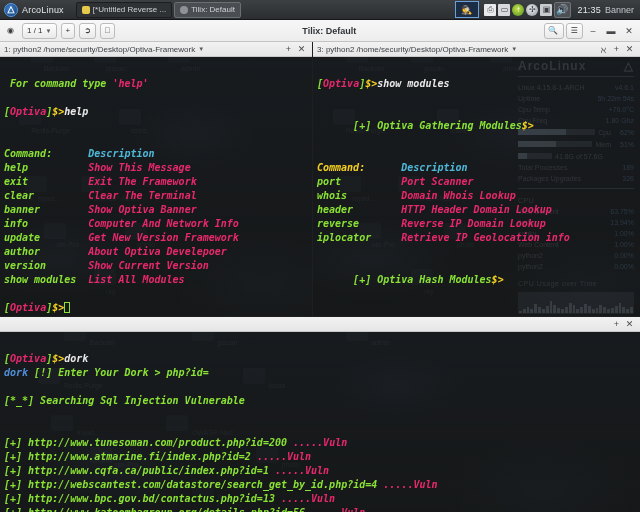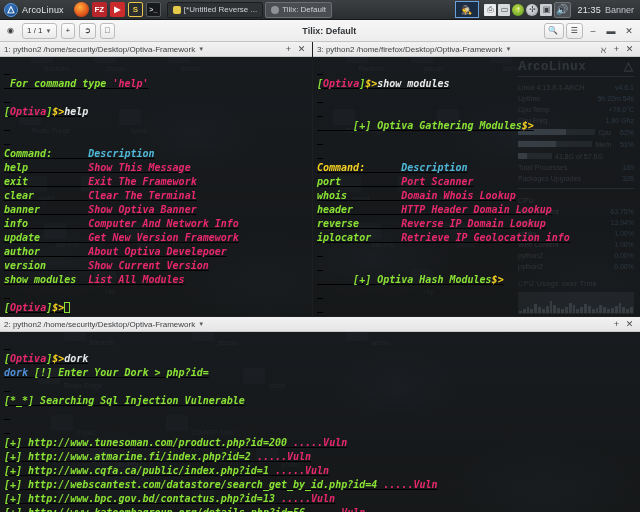--- a/index.html
+++ b/index.html
@@ -138,21 +138,21 @@
   }
   .wall-ico {
     position:absolute; color:rgba(150,165,185,.17);
     font-size:7px; font-style:normal; font-weight:normal;
     font-family:"Liberation Sans", sans-serif; white-space:nowrap;
   }
   .wall-tile {
     position:absolute; background:rgba(120,140,165,.07);
     border-radius:2px;
   }
-  .term-lines { position:relative; z-index:2; white-space:pre;text-decoration:underline; }
+  .term-lines { position:relative; z-index:2; white-space:pre; }
 
   
   .c-green  { color:#8ae234; }
   .c-pink   { color:#e8286c; }
   .c-yellow { color:#f5d020; }
   .c-cyan   { color:#4fb8d8; }
   .c-white  { color:#e8e8e8; }
   .c-blue   { color:#4f8fd8; }
   .cursor { display:inline-block; width:6px; height:11px; vertical-align:-2px;
             border:1px solid #8ae234; background:transparent; }
@@ -189,27 +189,20 @@
 </style>
 </head>
 <body>
 
 <div id="top-panel">
   <div class="panel-menu">
     <span class="arco-logo">△</span>
     <span class="panel-menu-label">ArcoLinux</span>
   </div>
 
-  <div class="launchers">
-    <span class="launcher l-firefox"></span>
-    <span class="launcher l-fz">FZ</span>
-    <span class="launcher l-vid">▶</span>
-    <span class="launcher l-s">S</span>
-    <span class="launcher l-term">&gt;_</span>
-  </div>
 
   <div class="tasks">
     <div class="task">
       <span class="task-ico ti-doc"></span>
       <span class="task-label">[*Untitled Reverse ...</span>
     </div>
     <div class="task active">
       <span class="task-ico ti-tilix"></span>
       <span class="task-label">Tilix: Default</span>
     </div>
@@ -288,21 +281,21 @@
           <div class="wall-tile" style="left: 30%; top: 82%; width: 22px; height: 16px;"></div>
           <div class="wall-ico" style="left: 34%; top: 88%;">rky</div>
         </div>
       <div class="term-lines"><div>&nbsp;</div><div><span class="c-green"> For command type </span><span class="c-pink">'help'</span></div><div>&nbsp;</div><div><span class="c-green">[</span><span class="c-pink">Optiva</span><span class="c-green">]</span><span class="c-yellow">$&gt;</span><span class="c-white">help</span></div><div>&nbsp;</div><div>&nbsp;</div><div><span class="c-green">Command:</span><span class="c-white">      </span><span class="c-cyan">Description</span></div><div><span class="c-green">help</span><span class="c-white">          </span><span class="c-pink">Show This Message</span></div><div><span class="c-green">exit</span><span class="c-white">          </span><span class="c-pink">Exit The Framework</span></div><div><span class="c-green">clear</span><span class="c-white">         </span><span class="c-pink">Clear The Terminal</span></div><div><span class="c-green">banner</span><span class="c-white">        </span><span class="c-pink">Show Optiva Banner</span></div><div><span class="c-green">info</span><span class="c-white">          </span><span class="c-pink">Computer And Network Info</span></div><div><span class="c-green">update</span><span class="c-white">        </span><span class="c-pink">Get New Version Framework</span></div><div><span class="c-green">author</span><span class="c-white">        </span><span class="c-pink">About Optiva Develepoer</span></div><div><span class="c-green">version</span><span class="c-white">       </span><span class="c-pink">Show Current Version</span></div><div><span class="c-green">show modules</span><span class="c-white">  </span><span class="c-pink">List All Modules</span></div><div>&nbsp;</div><div><span class="c-green">[</span><span class="c-pink">Optiva</span><span class="c-green">]</span><span class="c-yellow">$&gt;</span><span class="cursor"></span></div></div>
     </div>
   </div>
 
   <div class="pane" id="pane-3">
     <div class="pane-header">
       <span class="pane-title">
-        <span>3: python2  /home/firefox/Desktop/Optiva-Framework</span>
+        <span>3: python2  /home/security/Desktop/Optiva-Framework</span>
         <span class="caret">▼</span>
       </span>
       <span class="pane-hdr-spacer"></span>
       <span class="pane-hdr-btn">ℵ</span>
       <span class="pane-hdr-btn">+</span>
       <span class="pane-hdr-btn">✕</span>
     </div>
     <div class="pane-body">
       <div class="wall">
           <div class="wall-tile" style="left: 10%; top: -4%; width: 22px; height: 16px;"></div>
@@ -441,24 +434,20 @@
             <i style="height: 20%;"></i>
             <i style="height: 32%;"></i>
           </div>
 
       </div>
     </div>
   </div>
 
   <div class="pane" id="pane-2">
     <div class="pane-header">
-      <span class="pane-title">
-        <span>2: python2  /home/security/Desktop/Optiva-Framework</span>
-        <span class="caret">▼</span>
-      </span>
       <span class="pane-hdr-spacer"></span>
       <span class="pane-hdr-btn">+</span>
       <span class="pane-hdr-btn">✕</span>
     </div>
     <div class="pane-body">
       <div class="wall">
           <div class="wall-tile" style="left: 10%; top: -4%; width: 22px; height: 16px;"></div>
           <div class="wall-ico" style="left: 14%; top: 2%;">Backdm</div>
           <div class="wall-tile" style="left: 30%; top: -4%; width: 22px; height: 16px;"></div>
           <div class="wall-ico" style="left: 34%; top: 2%;">jsscan</div>

